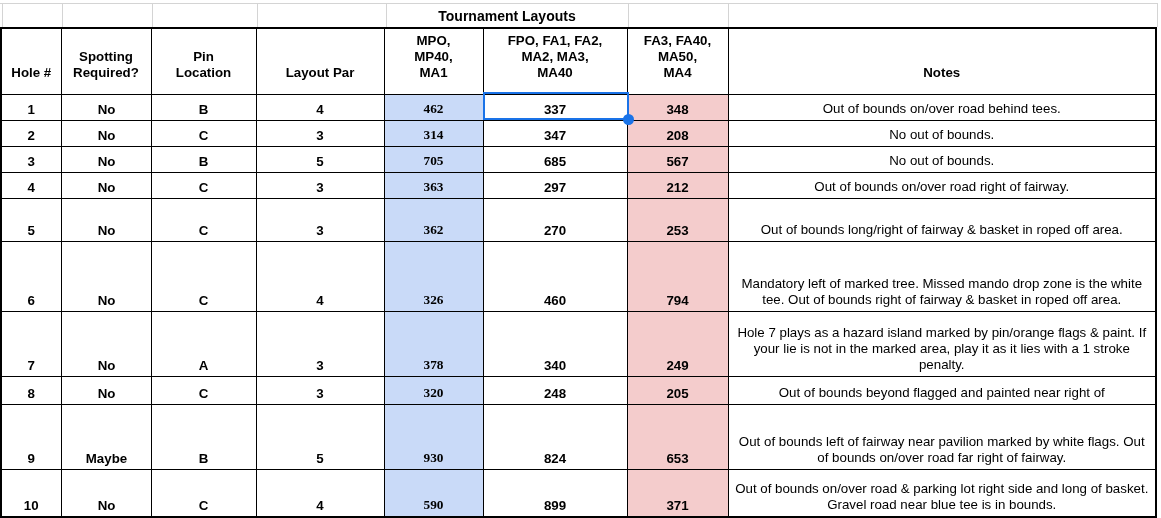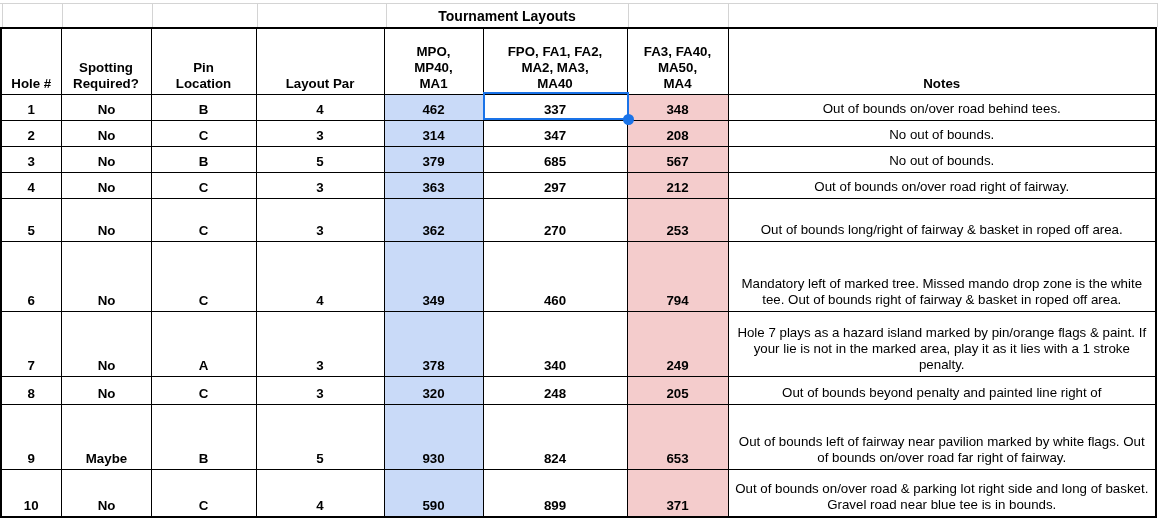--- a/index.html
+++ b/index.html
@@ -31,25 +31,25 @@
   #sheet td,#sheet th{
     border:1px solid #000;
     overflow:hidden;
     box-sizing:border-box;
     font-size:13.3px;
     vertical-align:bottom;
     text-align:center;
     padding:0 4px 3px 4px;
   }
   #sheet th{
-    font-weight:bold;white-space:pre-line;line-height:16px;background:#fff;padding-bottom:2px;
+    font-weight:bold;white-space:pre-line;line-height:16px;background:#fff;padding-bottom:13px;
   }
   .b{font-weight:bold;}
   .col-spotting{text-align:left;padding-left:5px !important;}
-  .fill-blue{background:var(--blue-fill);}
+  .fill-blue{background:var(--blue-fill);font-family:Liberation Serif, serif;}
   .fill-pink{background:var(--pink-fill);}
   .notes-cell{font-weight:normal;line-height:16px;padding:2px 4px 3px 4px !important;margin-left:16px;}
   
   #selection-box{
     position:absolute;left:483px;top:92px;width:146px;height:28px;
     border:2px solid var(--accent);box-sizing:border-box;pointer-events:none;
   }
   #selection-handle{
     position:absolute;left:623px;top:114px;width:11px;height:11px;border-radius:50%;
     background:var(--accent);
@@ -120,21 +120,21 @@
       <td class="b fill-blue">314</td>
       <td class="b">347</td>
       <td class="b fill-pink">208</td>
       <td class="notes-cell">No out of bounds.</td>
     </tr>
     <tr style="height:26px">
       <td class="b">3</td>
       <td class="b col-spotting">No</td>
       <td class="b">B</td>
       <td class="b">5</td>
-      <td class="b fill-blue">379</td>
+      <td class="b fill-blue">705</td>
       <td class="b">685</td>
       <td class="b fill-pink">567</td>
       <td class="notes-cell">No out of bounds.</td>
     </tr>
     <tr style="height:26px">
       <td class="b">4</td>
       <td class="b col-spotting">No</td>
       <td class="b">C</td>
       <td class="b">3</td>
       <td class="b fill-blue">363</td>
@@ -150,21 +150,21 @@
       <td class="b fill-blue">362</td>
       <td class="b">270</td>
       <td class="b fill-pink">253</td>
       <td class="notes-cell">Out of bounds long/right of fairway &amp; basket in roped off area.</td>
     </tr>
     <tr style="height:70px">
       <td class="b">6</td>
       <td class="b col-spotting">No</td>
       <td class="b">C</td>
       <td class="b">4</td>
-      <td class="b fill-blue">349</td>
+      <td class="b fill-blue">326</td>
       <td class="b">460</td>
       <td class="b fill-pink">794</td>
       <td class="notes-cell">Mandatory left of marked tree. Missed mando drop zone is the white tee. Out of bounds right of fairway &amp; basket in roped off area.</td>
     </tr>
     <tr style="height:65px">
       <td class="b">7</td>
       <td class="b col-spotting">No</td>
       <td class="b">A</td>
       <td class="b">3</td>
       <td class="b fill-blue">378</td>
@@ -173,21 +173,21 @@
       <td class="notes-cell">Hole 7 plays as a hazard island marked by pin/orange flags &amp; paint. If your lie is not in the marked area, play it as it lies with a 1 stroke penalty.</td>
     </tr>
     <tr style="height:28px">
       <td class="b">8</td>
       <td class="b col-spotting">No</td>
       <td class="b">C</td>
       <td class="b">3</td>
       <td class="b fill-blue">320</td>
       <td class="b">248</td>
       <td class="b fill-pink">205</td>
-      <td class="notes-cell">Out of bounds beyond penalty and painted line right of</td>
+      <td class="notes-cell">Out of bounds beyond flagged and painted near right of</td>
     </tr>
     <tr style="height:65px">
       <td class="b">9</td>
       <td class="b col-spotting">Maybe</td>
       <td class="b">B</td>
       <td class="b">5</td>
       <td class="b fill-blue">930</td>
       <td class="b">824</td>
       <td class="b fill-pink">653</td>
       <td class="notes-cell">Out of bounds left of fairway near pavilion marked by white flags. Out of bounds on/over road far right of fairway.</td>

